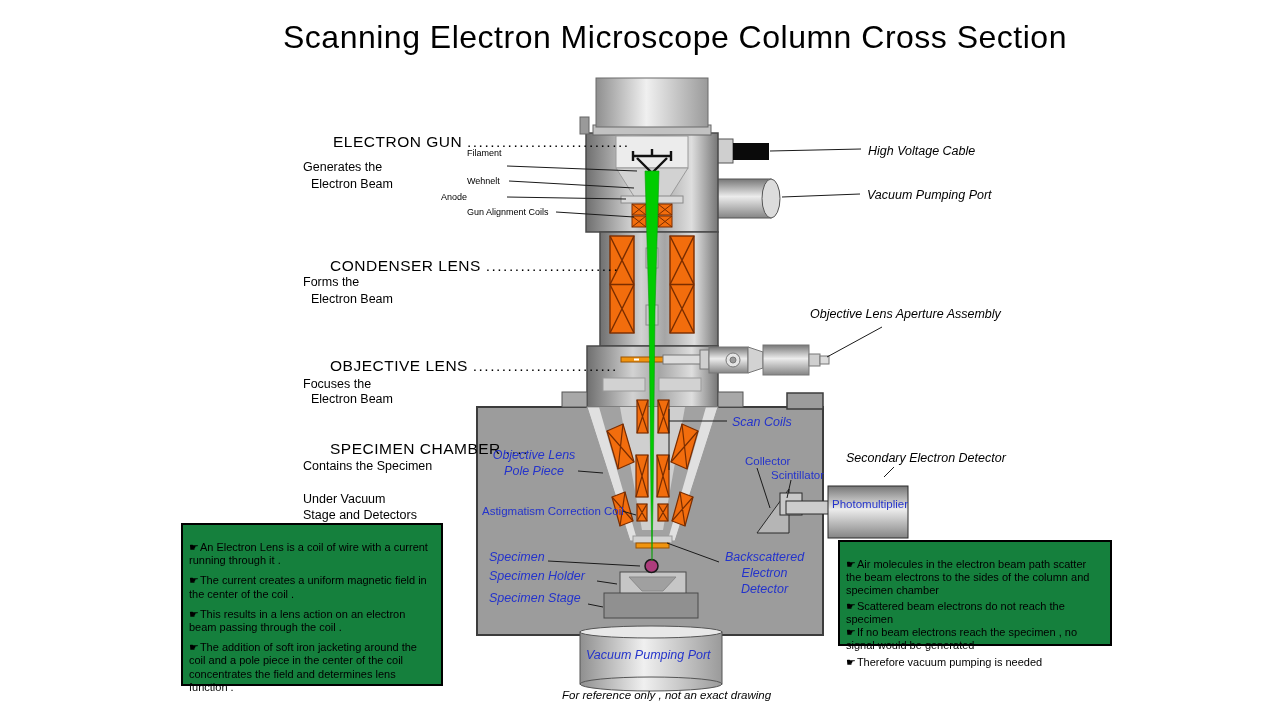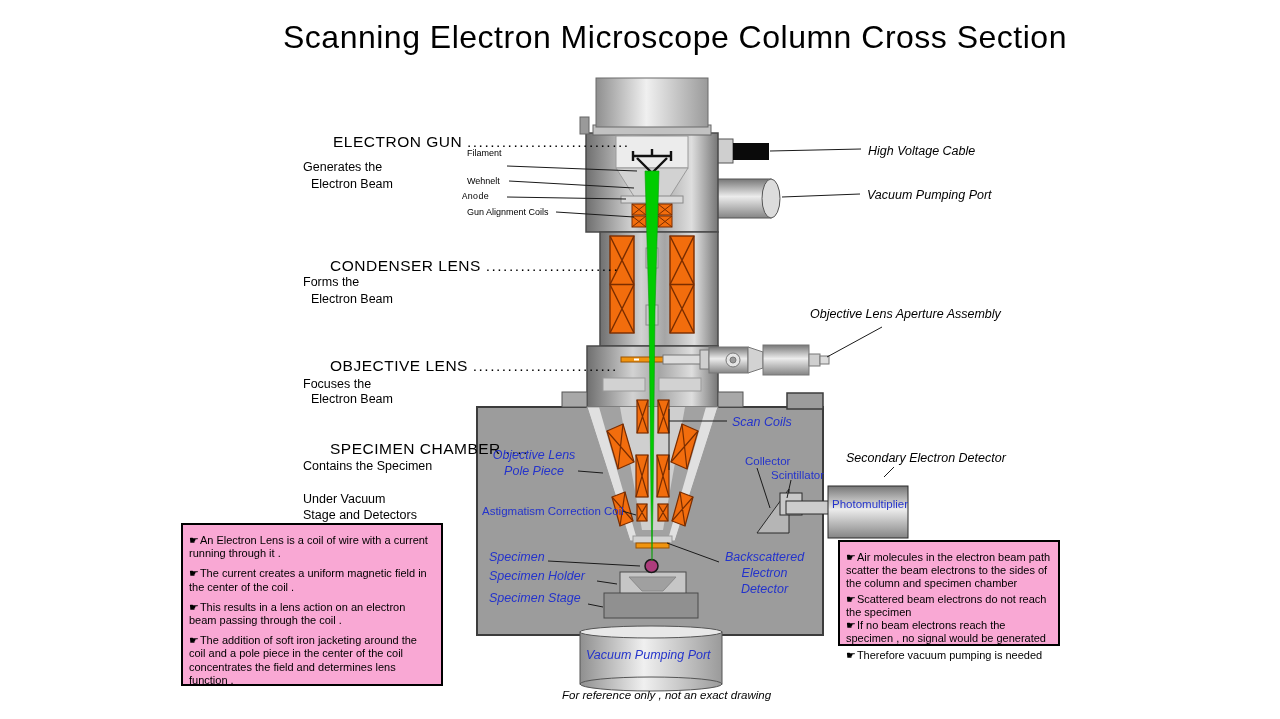--- a/index.html
+++ b/index.html
@@ -10,22 +10,22 @@
   .txt{z-index:2;}
   .title{font-size:32px;letter-spacing:0.5px;}
   .heading{font-size:15.5px;letter-spacing:0.5px;margin-left:44px;}
   .dots{letter-spacing:1.5px;}
   .desc{font-size:12.5px;}
   .tiny{font-size:9px;}
   .lbl{font-size:12.5px;font-style:italic;}
   .lbl-sm{font-size:11.5px;}
   .blue{color:#2433cb;}
   .center-block{text-align:center;white-space:nowrap;line-height:16px;}
-  .box{position:absolute;z-index:2;background:#f9a8d4;border:2px solid #000;
-       font-size:11px;line-height:1.2;padding:9px 6px;box-sizing:border-box;}
+  .box{position:absolute;z-index:2;background:#15803d;border:2px solid #000;
+       font-size:11px;line-height:1.2;padding:16px 6px;box-sizing:border-box;}
   .bullet-item{margin-bottom:7px;}
   .bullet{margin-right:1px;}
   .footnote{font-style:italic;font-size:11.5px;}
 </style>
 </head>
 <body>
 
 <div class="canvas">
 
   <svg class="diagram" width="1280" height="719" viewBox="0 0 1280 719">
@@ -228,21 +228,21 @@
   <div class="abs txt heading" style="left:286px;top:440px;">
     <span>SPECIMEN CHAMBER</span>
     <span class="dots">....</span>
   </div>
   <div class="abs txt desc" style="left:303px;top:459px;">Contains the Specimen</div>
   <div class="abs txt desc" style="left:303px;top:475px;margin-top:33px;">Stage and Detectors</div>
   <div class="abs txt desc" style="left:303px;top:492px;">Under Vacuum</div>
 
   <div class="abs txt tiny" style="left:467px;top:148px;">Filament</div>
   <div class="abs txt tiny" style="left:467px;top:176px;">Wehnelt</div>
-  <div class="abs txt tiny" style="left:462px;top:192px;font-family:Liberation Mono, monospace;">Anode</div>
+  <div class="abs txt tiny" style="left:441px;top:192px;">Anode</div>
   <div class="abs txt tiny" style="left:467px;top:207px;">Gun Alignment Coils</div>
 
   <div class="abs txt lbl" style="left:868px;top:144px;">High Voltage Cable</div>
   <div class="abs txt lbl" style="left:867px;top:188px;">Vacuum Pumping Port</div>
   <div class="abs txt lbl" style="left:810px;top:307px;">Objective Lens Aperture Assembly</div>
   <div class="abs txt lbl" style="left:846px;top:451px;">Secondary Electron Detector</div>
 
   <div class="abs txt lbl blue" style="left:732px;top:415px;">Scan Coils</div>
   <div class="abs txt center-block blue lbl" style="left:486px;top:447px;width:96px;">
     <div>Objective Lens</div>
@@ -262,21 +262,21 @@
   </div>
   <div class="abs txt lbl blue" style="left:586px;top:648px;">Vacuum Pumping Port</div>
 
   <div class="box" style="left:181px;top:523px;width:262px;height:163px;">
     <div class="bullet-item"><span class="bullet">☛</span><span>An Electron Lens is a coil of wire with a current running through it .</span></div>
     <div class="bullet-item"><span class="bullet">☛</span><span>The current creates a uniform magnetic field in the center of the coil .</span></div>
     <div class="bullet-item"><span class="bullet">☛</span><span>This results in a lens action on an electron beam passing through the coil .</span></div>
     <div class="bullet-item"><span class="bullet">☛</span><span>The addition of soft iron jacketing around the coil and a pole piece in the center of the coil concentrates the field and determines lens function .</span></div>
   </div>
 
-  <div class="box" style="left:838px;top:540px;width:222px;height:106px;">
+  <div class="box" style="left:838px;top:540px;width:274px;height:106px;">
     <div class="bullet-item" style="margin-bottom:2px;"><span class="bullet">☛</span><span>Air molecules in the electron beam path scatter the beam electrons to the sides of the column and specimen chamber</span></div>
     <div class="bullet-item" style="margin-bottom:0;"><span class="bullet">☛</span><span>Scattered beam electrons do not reach the specimen</span></div>
     <div class="bullet-item" style="margin-bottom:4px;"><span class="bullet">☛</span><span>If no beam electrons reach the specimen , no signal would be generated</span></div>
     <div class="bullet-item"><span class="bullet">☛</span><span>Therefore vacuum pumping is needed</span></div>
   </div>
 
   <div class="abs txt footnote" style="left:562px;top:689px;">For reference only , not an exact drawing</div>
 
 </div>
 

